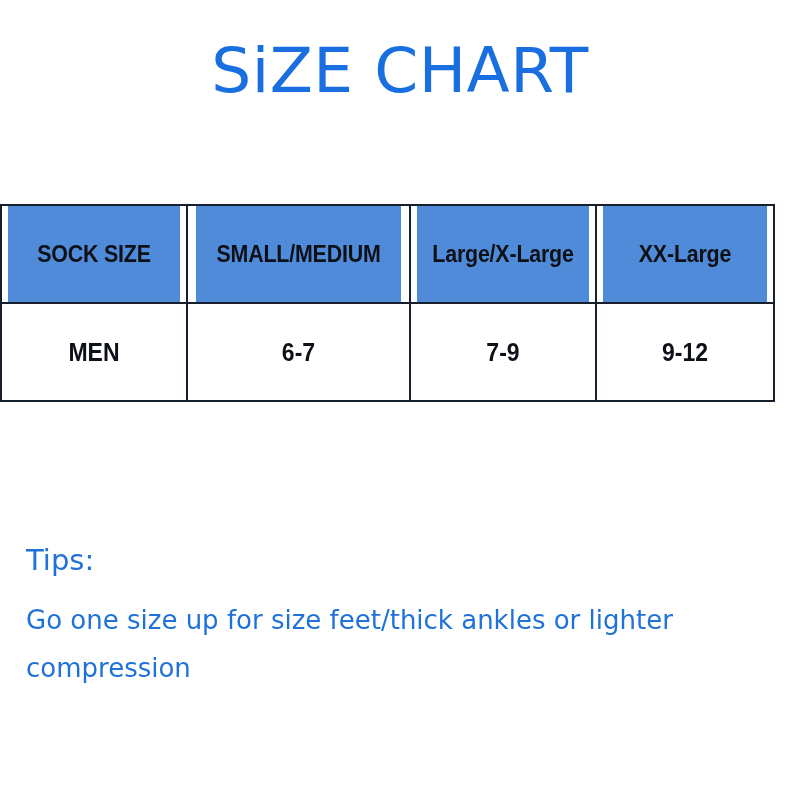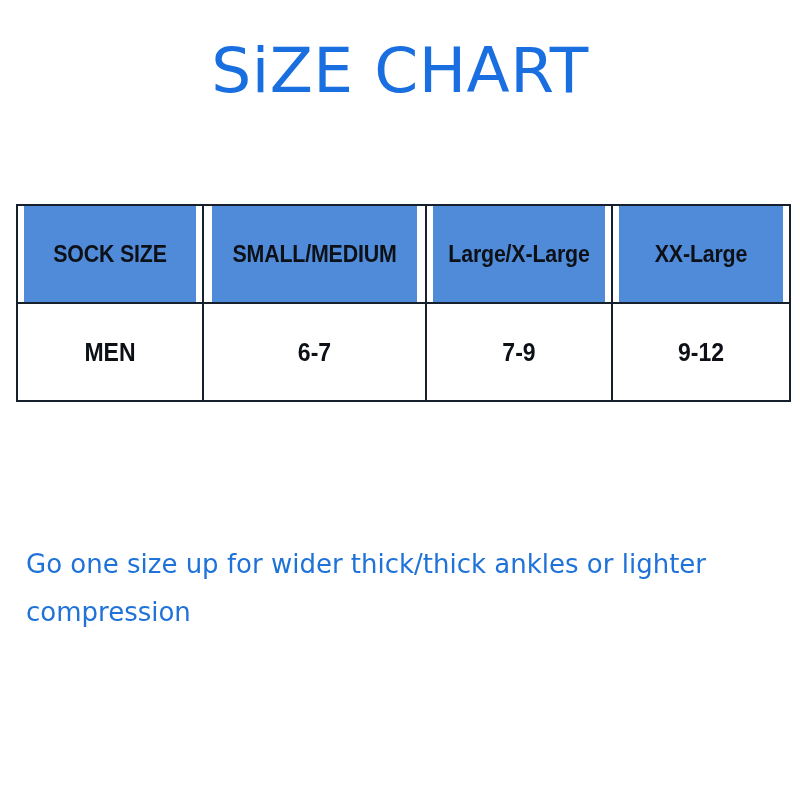--- a/index.html
+++ b/index.html
@@ -34,21 +34,21 @@
     font-size: 63px;
     font-weight: 400;
     letter-spacing: 0.5px;
     line-height: 1.05;
     white-space: nowrap;
   }
 
   
   .size-table-wrap {
     position: absolute;
-    left: 16px;
+    left: 0;
     top: 204px;
     width: 773px;
   }
   table.size-table {
     border-collapse: collapse;
     table-layout: fixed;
     width: 773px;
     background: #ffffff;
   }
   table.size-table col.c0 { width: 186px; }
@@ -134,16 +134,17 @@
           <td>MEN</td>
           <td>6-7</td>
           <td>7-9</td>
           <td>9-12</td>
         </tr>
       </tbody>
     </table>
   </div>
 
   <div class="tips">
-    <p class="tips-body">Go one size up for wider thick/thick ankles or lighter compression</p>
+    <p class="tips-label">Tips:</p>
+    <p class="tips-body">Go one size up for size feet/thick ankles or lighter compression</p>
   </div>
 
 </div>
 
 </body></html>

